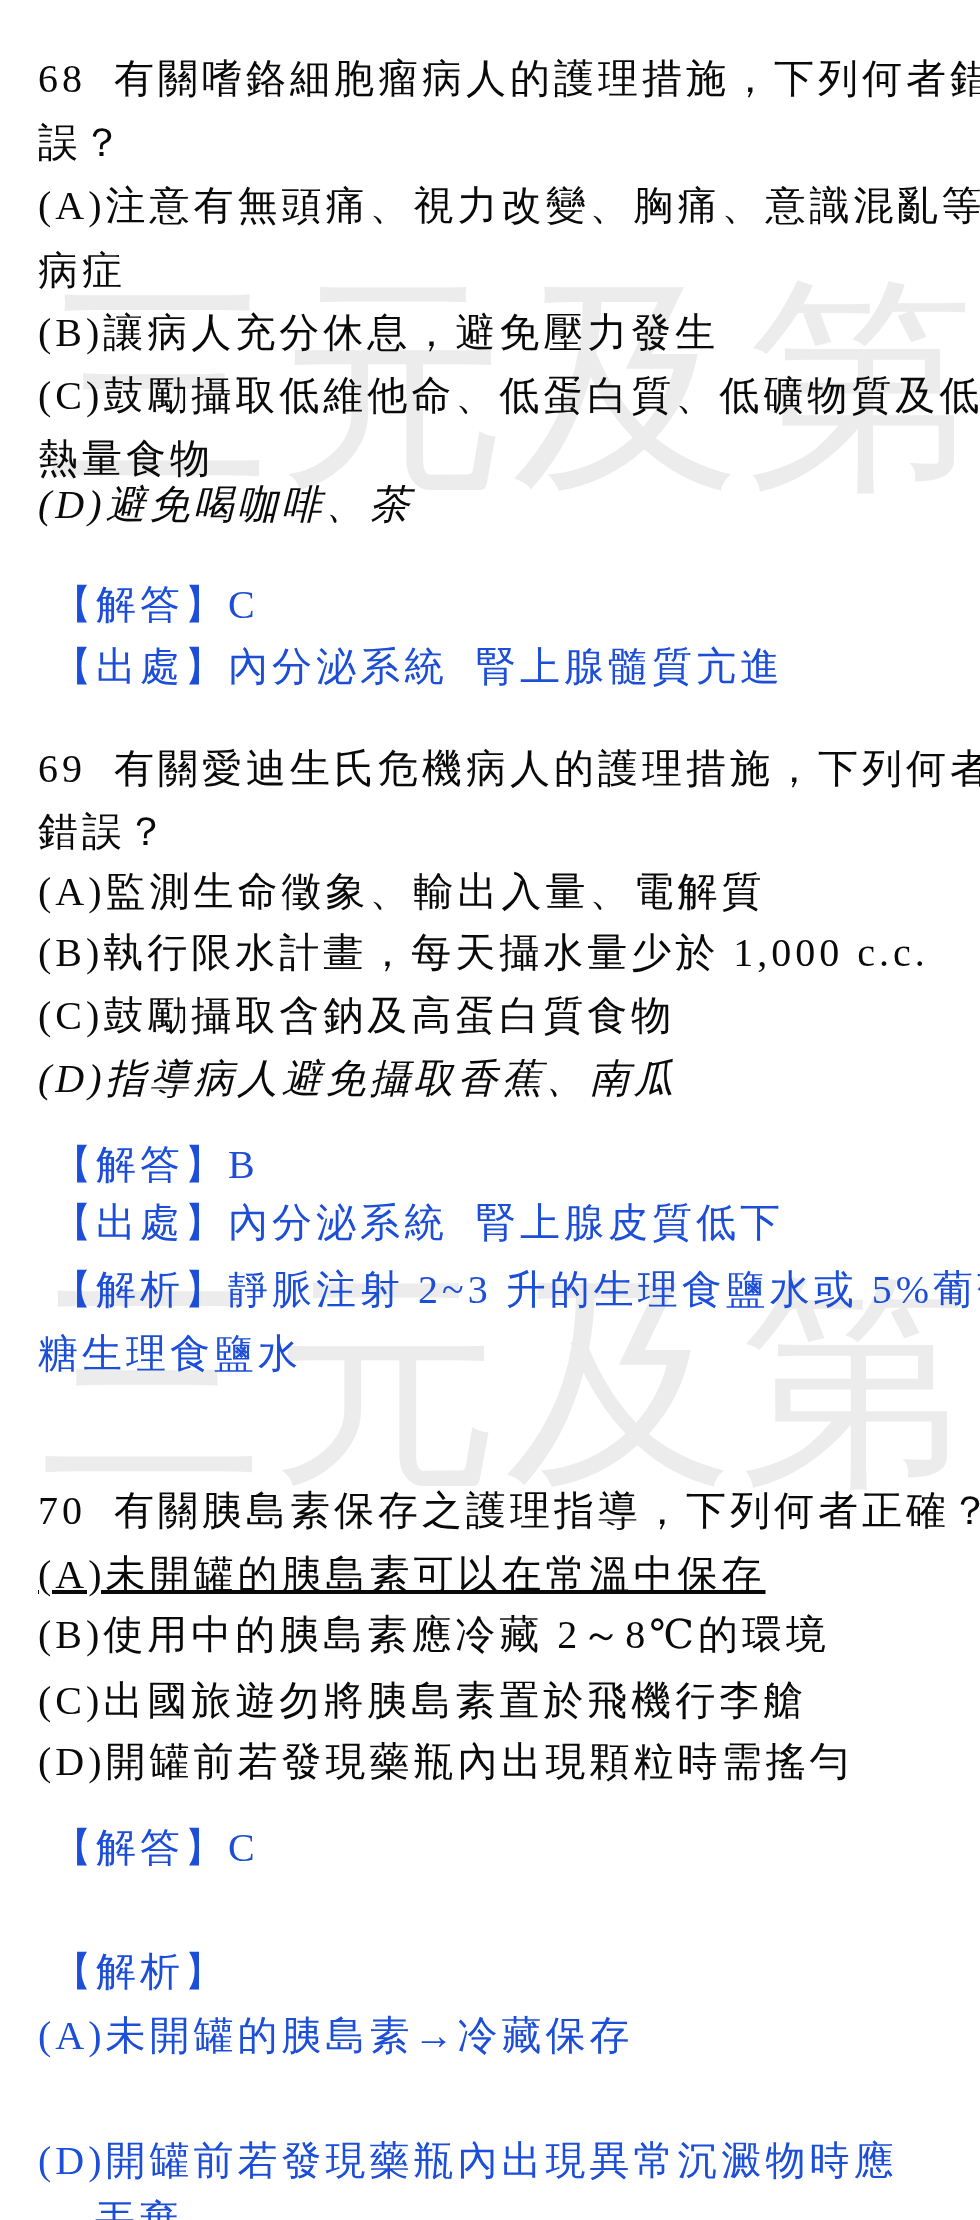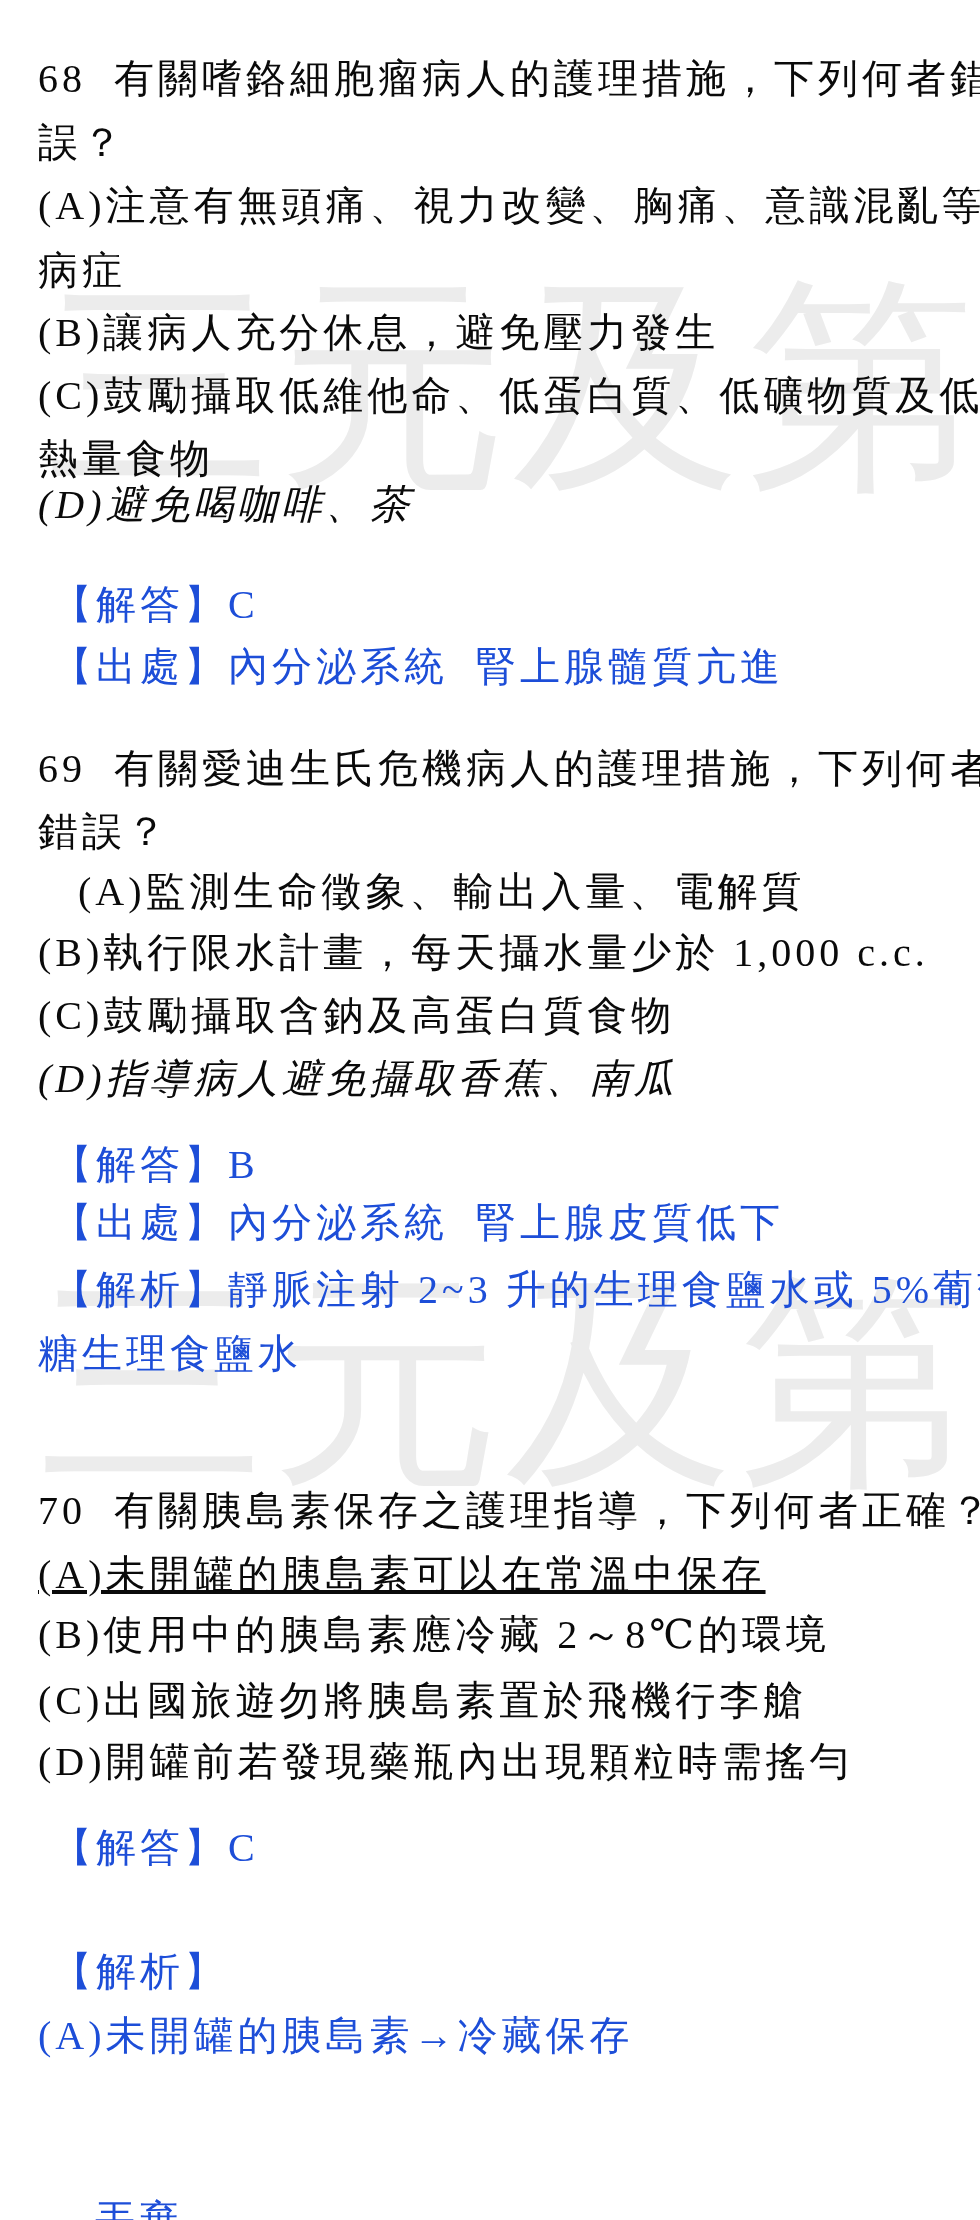--- a/index.html
+++ b/index.html
@@ -33,30 +33,31 @@
     <div class="line" style="top: 183px; left: 38px;">(A)注意有無頭痛、視力改變、胸痛、意識混亂等</div>
     <div class="line" style="top: 248px; left: 38px;">病症</div>
     <div class="line" style="top: 310px; left: 38px;">(B)讓病人充分休息，避免壓力發生</div>
     <div class="line" style="top: 373px; left: 38px;">(C)鼓勵攝取低維他命、低蛋白質、低礦物質及低</div>
     <div class="line" style="top: 436px; left: 38px;">熱量食物</div>
     <div class="line" style="top: 482px; left: 38px; font-style: italic;">(D)避免喝咖啡、茶</div>
     <div class="line blue" style="top: 556px; left: 52px;">【解答】C</div>
     <div class="line blue" style="top: 618px; left: 52px;">【出處】內分泌系統  腎上腺髓質亢進</div>
     <div class="line" style="top: 746px; left: 38px;">69  有關愛迪生氏危機病人的護理措施，下列何者</div>
     <div class="line" style="top: 809px; left: 38px;">錯誤？</div>
-    <div class="line" style="top: 869px; left: 38px; margin-left: 40px;">(A)監測生命徵象、輸出入量、電解質</div>
+    <div class="line" style="top: 869px; left: 38px;">(A)監測生命徵象、輸出入量、電解質</div>
     <div class="line" style="top: 930px; left: 38px;">(B)執行限水計畫，每天攝水量少於 1,000 c.c.</div>
     <div class="line" style="top: 993px; left: 38px;">(C)鼓勵攝取含鈉及高蛋白質食物</div>
     <div class="line" style="top: 1056px; left: 38px; font-style: italic;">(D)指導病人避免攝取香蕉、南瓜</div>
     <div class="line blue" style="top: 1116px; left: 52px;">【解答】B</div>
     <div class="line blue" style="top: 1174px; left: 52px;">【出處】內分泌系統  腎上腺皮質低下</div>
     <div class="line blue" style="top: 1241px; left: 52px;">【解析】靜脈注射 2~3 升的生理食鹽水或 5%葡萄</div>
     <div class="line blue" style="top: 1305px; left: 38px;">糖生理食鹽水</div>
     <div class="line" style="top: 1488px; left: 38px;">70  有關胰島素保存之護理指導，下列何者正確？</div>
     <div class="line" style="top: 1552px; left: 38px; text-decoration: underline;">(A)未開罐的胰島素可以在常溫中保存</div>
     <div class="line" style="top: 1612px; left: 38px;">(B)使用中的胰島素應冷藏 2～8℃的環境</div>
     <div class="line" style="top: 1678px; left: 38px;">(C)出國旅遊勿將胰島素置於飛機行李艙</div>
     <div class="line" style="top: 1739px; left: 38px;">(D)開罐前若發現藥瓶內出現顆粒時需搖勻</div>
     <div class="line blue" style="top: 1799px; left: 52px;">【解答】C</div>
     <div class="line blue" style="top: 1923px; left: 52px;">【解析】</div>
     <div class="line blue" style="top: 1987px; left: 38px;">(A)未開罐的胰島素→冷藏保存</div>
+    <div class="line blue" style="top: 2112px; left: 38px;">(D)開罐前若發現藥瓶內出現異常沉澱物時應</div>
     <div class="line blue" style="top: 2171px; left: 95px;">丟棄</div>
   </div>
 
 </body></html>

